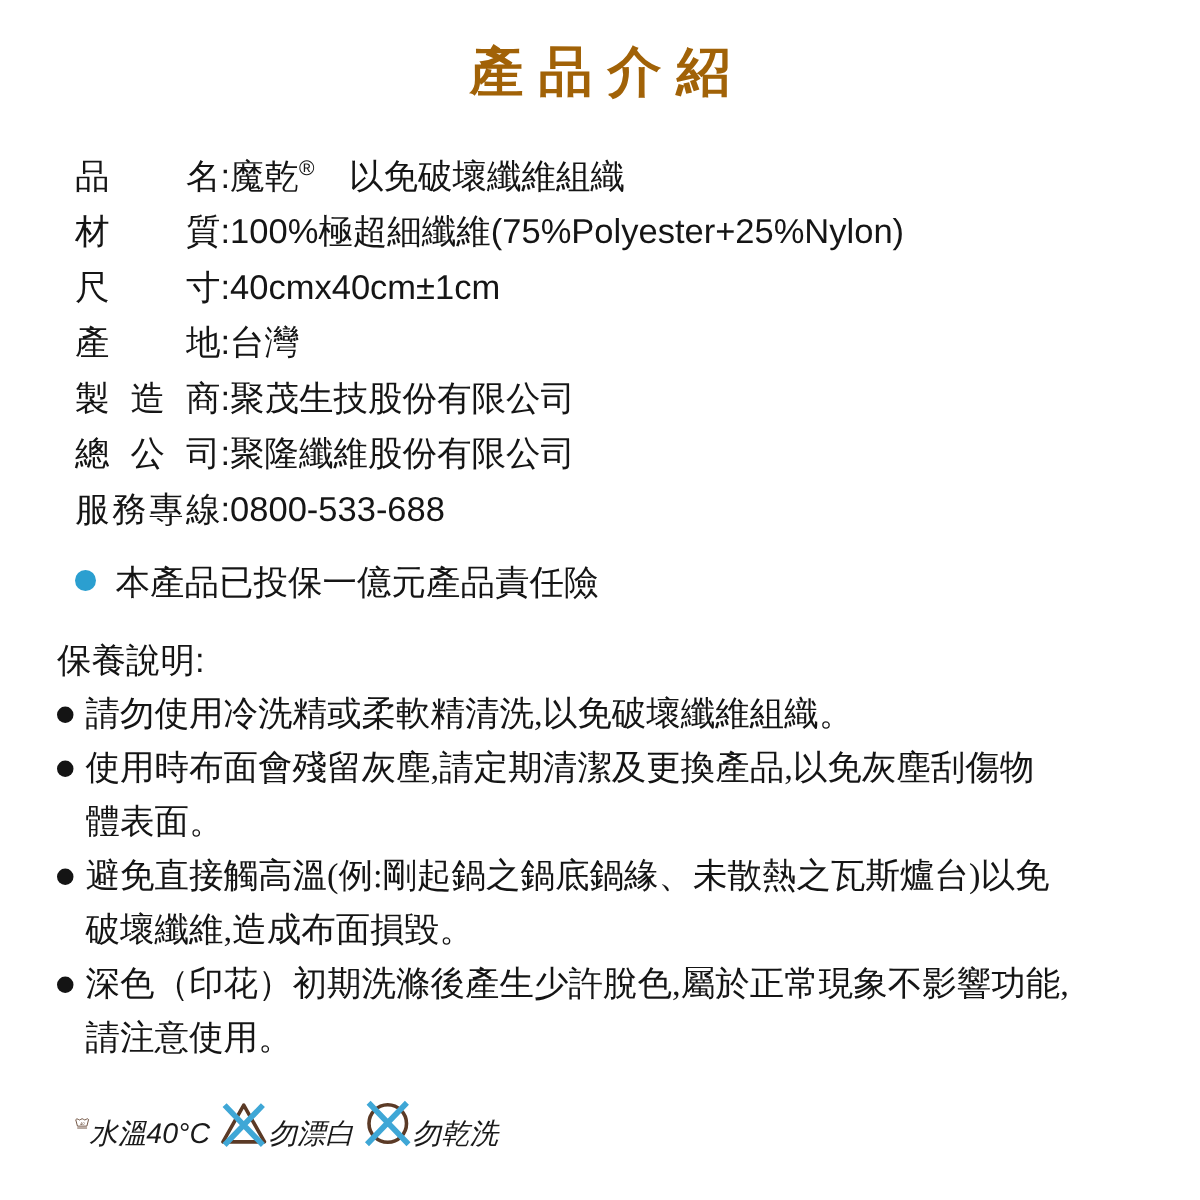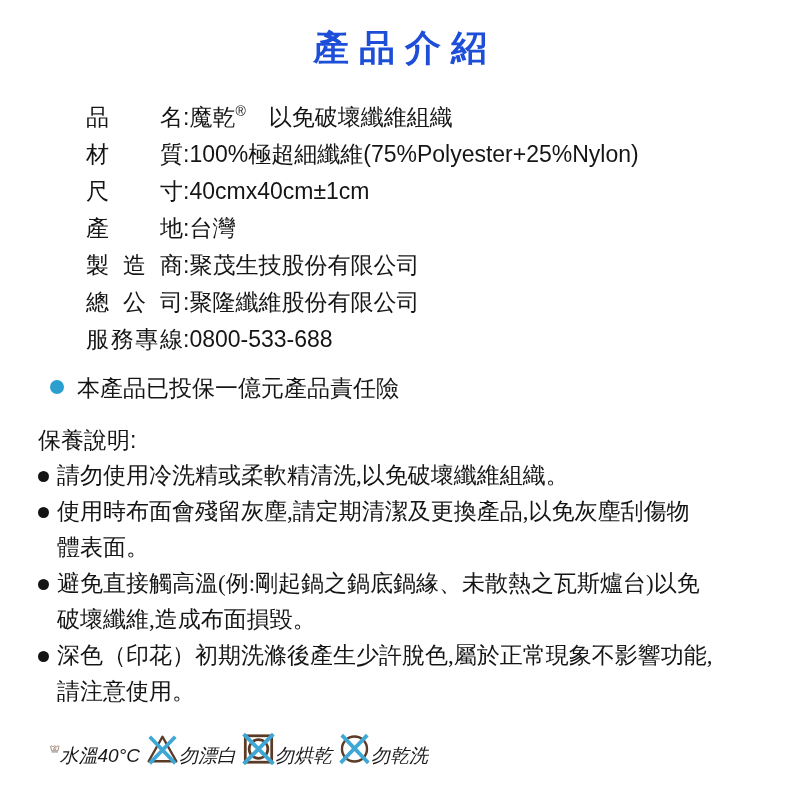--- a/index.html
+++ b/index.html
@@ -12,32 +12,31 @@
 
   
   .page-title{
     margin:24px 0 0 0;
     text-align:center;
     font-family:"DejaVu Serif","Liberation Serif",serif;
     font-weight:bold;
     font-size:36px;
     letter-spacing:10px;
     text-indent:10px;
-    color:#1d4ed8;
+    color:#a16207;
   }
 
   
   .info{margin:26px 0 0 50px;font-size:23px;line-height:37px;}
   .info .row{white-space:nowrap;}
   .lbl{
     display:inline-block;width:97px;
     text-align:justify;text-align-last:justify;
     text-justify:inter-character;
     vertical-align:bottom;
-    margin-left:36px;
   }
   .sup-reg{font-size:14px;vertical-align:super;line-height:0;}
 
   
   .insured{margin-top:12px;white-space:nowrap;}
   .dot-blue{
     display:inline-block;width:14px;height:14px;border-radius:50%;
     background:#2b9fd0;margin-right:13px;vertical-align:2px;
   }
 
@@ -139,28 +138,20 @@
 
     <div class="symbol">
       <svg width="62" height="62" viewBox="0 0 62 62">
         <path d="M31,8 L5,54 L57,54 Z" fill="none" stroke="#5b3a26" stroke-width="4.5" stroke-linejoin="round"></path>
         <path d="M7,8 L55,58 M55,8 L7,58" fill="none" stroke="#3fa7d6" stroke-width="7"></path>
       </svg>
       <div class="symbol-label">勿漂白</div>
     </div>
 
 
-    <div class="symbol">
-      <svg width="60" height="62" viewBox="0 0 60 62">
-        <rect x="6" y="7" width="48" height="48" fill="none" stroke="#5b3a26" stroke-width="5"></rect>
-        <circle cx="30" cy="31" r="17" fill="none" stroke="#5b3a26" stroke-width="5"></circle>
-        <path d="M3,4 L57,58 M57,4 L3,58" fill="none" stroke="#3fa7d6" stroke-width="7"></path>
-      </svg>
-      <div class="symbol-label">勿烘乾</div>
-    </div>
 
     <div class="symbol">
       <svg width="62" height="62" viewBox="0 0 62 62">
         <circle cx="31" cy="31" r="23.5" fill="none" stroke="#5b3a26" stroke-width="4.5"></circle>
         <path d="M7,5 L57,57 M55,5 L5,57" fill="none" stroke="#3fa7d6" stroke-width="7"></path>
       </svg>
       <div class="symbol-label">勿乾洗</div>
     </div>
 
   </div>

